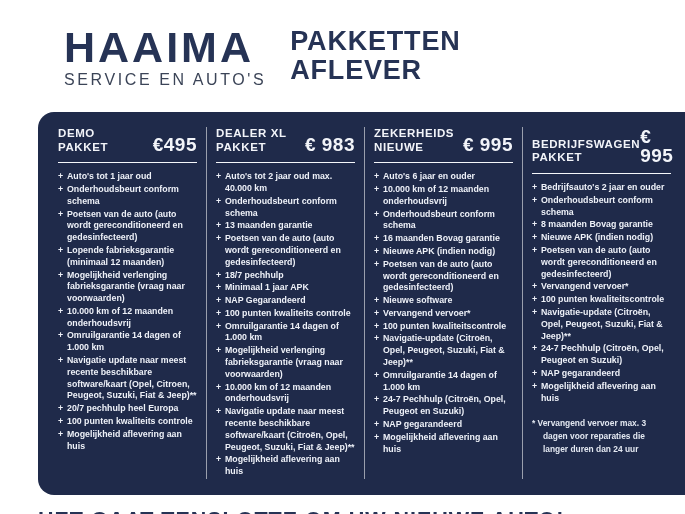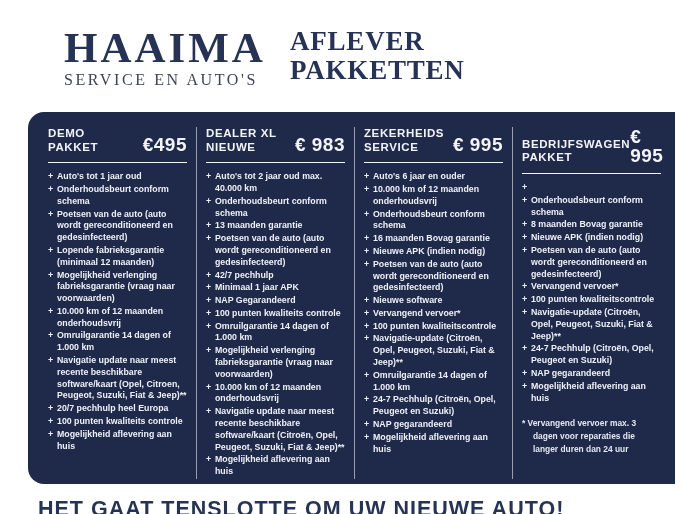--- a/index.html
+++ b/index.html
@@ -10,21 +10,20 @@
     font-family:"Liberation Sans", sans-serif;
     overflow:hidden;
     color:#263355;
   }
   
   .header {
     display:flex;
     align-items:flex-start;
     padding:26px 0 0 64px;
     height:112px;
-    font-family:Liberation Serif, serif;
   }
   .logo { display:flex; flex-direction:column; }
   .logo-name {
     font-size:43px;
     font-weight:bold;
     letter-spacing:3px;
     color:var(--navy);
     line-height:1;
   }
   .logo-sub {
@@ -38,25 +37,25 @@
     margin-left:24px;
     font-size:27px;
     font-weight:bold;
     letter-spacing:0.8px;
     color:var(--navy);
     line-height:1.07;
     padding-top:1px;
   }
   
   .panel {
-    margin-left:28px;
+    margin-left:38px;
     width:647px;
     background:var(--panel-bg);
     border-radius:16px 0 0 16px;
-    padding:15px 12px 5px 20px;
+    padding:15px 12px 16px 20px;
     color:var(--panel-text);
   }
   .cols { display:flex; }
   .col {
     flex:1 1 0;
     padding:0 9px;
     min-width:0;
   }
   .col + .col { border-left:1px solid rgba(255,255,255,0.55); }
   .col:first-child { padding-left:0; }
@@ -116,22 +115,22 @@
 </style>
 </head>
 <body>
 
 <div class="header">
   <div class="logo">
     <span class="logo-name">HAAIMA</span>
     <span class="logo-sub">SERVICE EN AUTO'S</span>
   </div>
   <div class="page-title">
+    <div>PAKKETTEN</div>
     <div>AFLEVER</div>
-    <div>PAKKETTEN</div>
   </div>
 </div>
 
 <div class="panel">
   <div class="cols">
 
     <div class="col">
       <div class="pkg-header">
         <span class="pkg-name">DEMO
 PAKKET</span>
@@ -182,21 +181,21 @@
           <li>
             <span class="plus">+</span>
             <span>Mogelijkheid aflevering aan huis</span>
           </li>
         </ul>
     </div>
 
     <div class="col">
       <div class="pkg-header">
         <span class="pkg-name">DEALER XL
-NIEUWE</span>
+PAKKET</span>
         <span class="pkg-price">€ 983</span>
       </div>
       <hr class="pkg-rule">
       <ul class="pkg-items">
           <li>
             <span class="plus">+</span>
             <span>Auto's tot 2 jaar oud max. 40.000 km</span>
           </li>
           <li>
             <span class="plus">+</span>
@@ -205,21 +204,21 @@
           <li>
             <span class="plus">+</span>
             <span>13 maanden garantie</span>
           </li>
           <li>
             <span class="plus">+</span>
             <span>Poetsen van de auto (auto wordt gereconditioneerd en gedesinfecteerd)</span>
           </li>
           <li>
             <span class="plus">+</span>
-            <span>42/7 pechhulp</span>
+            <span>18/7 pechhulp</span>
           </li>
           <li>
             <span class="plus">+</span>
             <span>Minimaal 1 jaar APK</span>
           </li>
           <li>
             <span class="plus">+</span>
             <span>NAP Gegarandeerd</span>
           </li>
           <li>
@@ -245,21 +244,21 @@
           <li>
             <span class="plus">+</span>
             <span>Mogelijkheid aflevering aan huis</span>
           </li>
         </ul>
     </div>
 
     <div class="col">
       <div class="pkg-header">
         <span class="pkg-name">ZEKERHEIDS
-SERVICE</span>
+NIEUWE</span>
         <span class="pkg-price">€ 995</span>
       </div>
       <hr class="pkg-rule">
       <ul class="pkg-items">
           <li>
             <span class="plus">+</span>
             <span>Auto's 6 jaar en ouder</span>
           </li>
           <li>
             <span class="plus">+</span>
@@ -319,20 +318,21 @@
     <div class="col">
       <div class="pkg-header">
         <span class="pkg-name">BEDRIJFSWAGEN
 PAKKET</span>
         <span class="pkg-price">€ 995</span>
       </div>
       <hr class="pkg-rule">
       <ul class="pkg-items">
           <li>
             <span class="plus">+</span>
+            <span>Bedrijfsauto's 2 jaar en ouder</span>
           </li>
           <li>
             <span class="plus">+</span>
             <span>Onderhoudsbeurt conform schema</span>
           </li>
           <li>
             <span class="plus">+</span>
             <span>8 maanden Bovag garantie</span>
           </li>
           <li>

